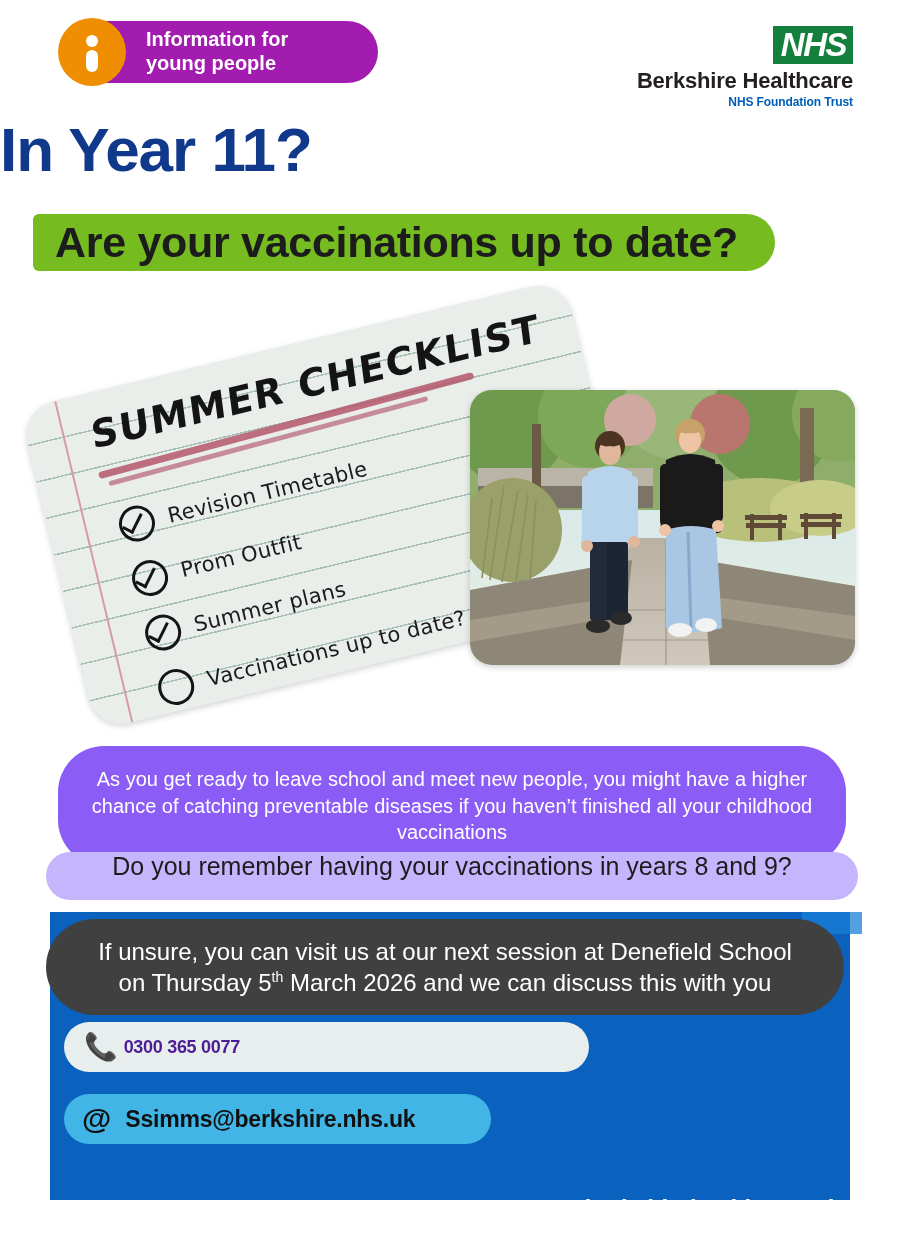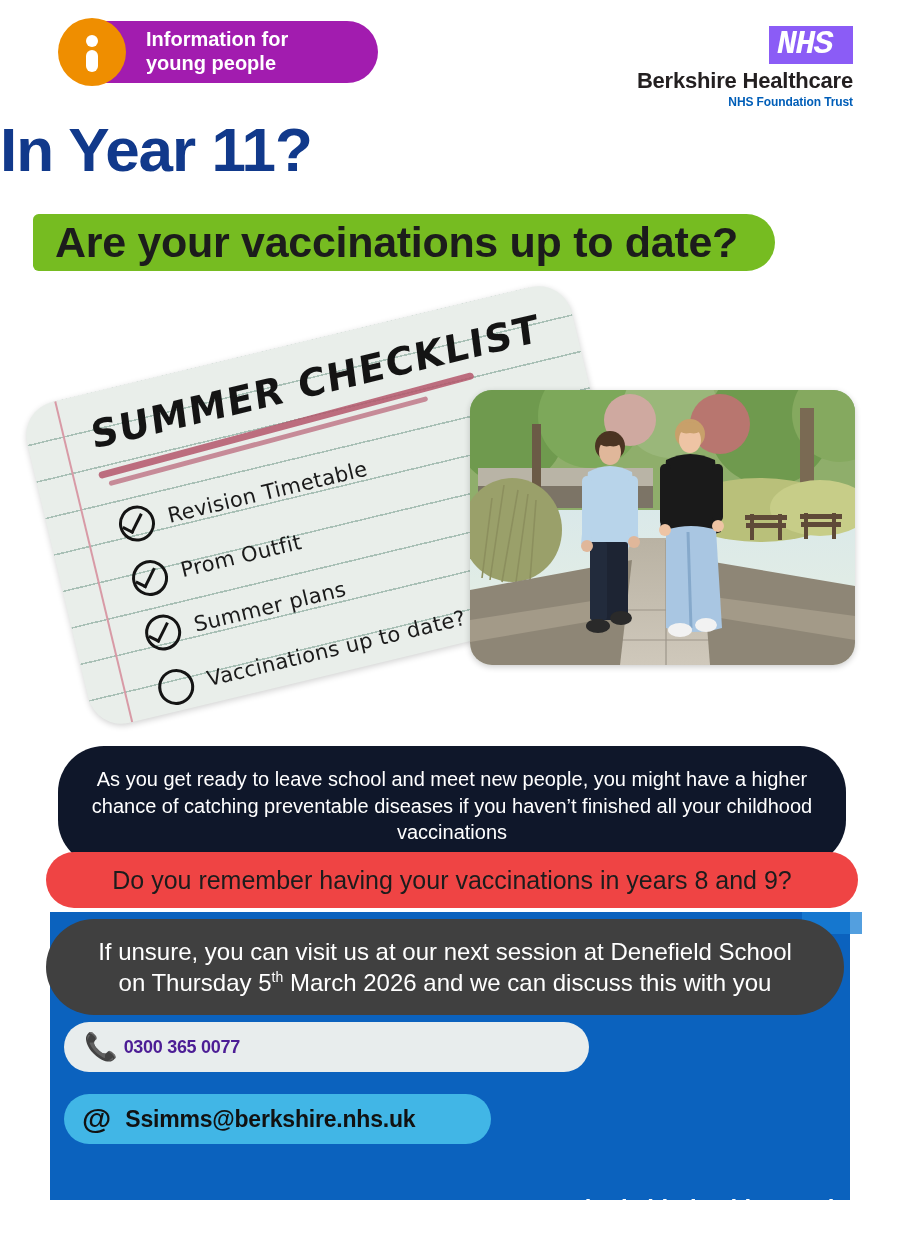--- a/index.html
+++ b/index.html
@@ -14,21 +14,21 @@
   .info-circle{position:absolute;left:-4px;top:-3px;width:68px;height:68px;
     border-radius:50%;background:#ef8e00;display:flex;align-items:center;
     justify-content:center;}
   .info-i{position:relative;width:12px;height:34px;}
   .info-i .dot{position:absolute;top:0;left:0;width:12px;height:12px;border-radius:50%;background:#fff;}
   .info-i .stem{position:absolute;top:15px;left:0;width:12px;height:22px;border-radius:6px;background:#fff;}
   .info-text{margin-left:84px;color:#fff;font-weight:bold;font-size:20px;line-height:1.18;}
 
   
   .nhs-logo{position:absolute;right:50px;top:26px;text-align:right;}
-  .nhs-box{display:inline-block;background:#8b5cf6;padding:2px 21px 3px 8px;font-family:Liberation Mono, monospace;}
+  .nhs-box{display:inline-block;background:#15803d;padding:2px 7px 3px 8px;}
   .nhs-box span{color:#fff;font-weight:bold;font-style:italic;font-size:33px;
     letter-spacing:-1.5px;line-height:1;display:inline-block;}
   .nhs-trust-1{color:#231f20;font-weight:bold;font-size:22px;margin-top:4px;letter-spacing:-.2px;}
   .nhs-trust-2{color:#005eb8;font-weight:bold;font-size:12px;margin-top:1px;letter-spacing:-.1px;}
 
   
   .title{position:absolute;left:0;right:0;top:114px;text-align:left;
     color:#11398b;font-weight:bold;font-size:62px;letter-spacing:-1px;}
   .green-pill{position:absolute;left:33px;top:214px;width:742px;height:57px;
     background:#76bc21;border-radius:6px 30px 30px 6px;display:flex;align-items:center;}
@@ -61,26 +61,26 @@
   .note-item span{font-size:21px;color:#1a1a1a;font-family:"DejaVu Sans",sans-serif;
     letter-spacing:.3px;}
 
   
   .photo{position:absolute;left:470px;top:390px;width:385px;height:275px;
     border-radius:22px;overflow:hidden;box-shadow:0 2px 6px rgba(0,0,0,.2);}
   .photo svg{display:block;width:100%;height:100%;}
 
   
   .purple-box{position:absolute;left:58px;top:746px;width:788px;height:120px;
-    background:#0f172a;border-radius:46px;display:flex;align-items:center;
+    background:#8b5cf6;border-radius:46px;display:flex;align-items:center;
     justify-content:center;}
   .purple-box p{margin:0;color:#fff;font-size:20px;line-height:1.33;text-align:center;width:740px;}
 
-  .amber-box{position:absolute;left:46px;top:852px;width:812px;height:56px;
-    background:#ef4444;border-radius:28px;display:flex;align-items:center;justify-content:center;}
+  .amber-box{position:absolute;left:46px;top:852px;width:812px;height:48px;
+    background:#c4b5fd;border-radius:28px;display:flex;align-items:flex-start;justify-content:center;}
   .amber-box p{margin:0;color:#1c1c1c;font-size:25px;}
 
   
   .blue-footer{position:absolute;left:50px;top:912px;width:800px;height:288px;background:#0b62be;}
   .footer-nhs-peek{position:absolute;left:752px;top:0px;width:60px;height:22px;
     background:#1a7fd4;opacity:.75;}
 
   .maroon-box{position:absolute;left:46px;top:919px;width:798px;height:96px;
     background:#404040;border-radius:48px;display:flex;align-items:center;justify-content:center;}
   .maroon-box p{margin:0;color:#fff;font-size:24px;line-height:1.3;text-align:center;width:720px;}

